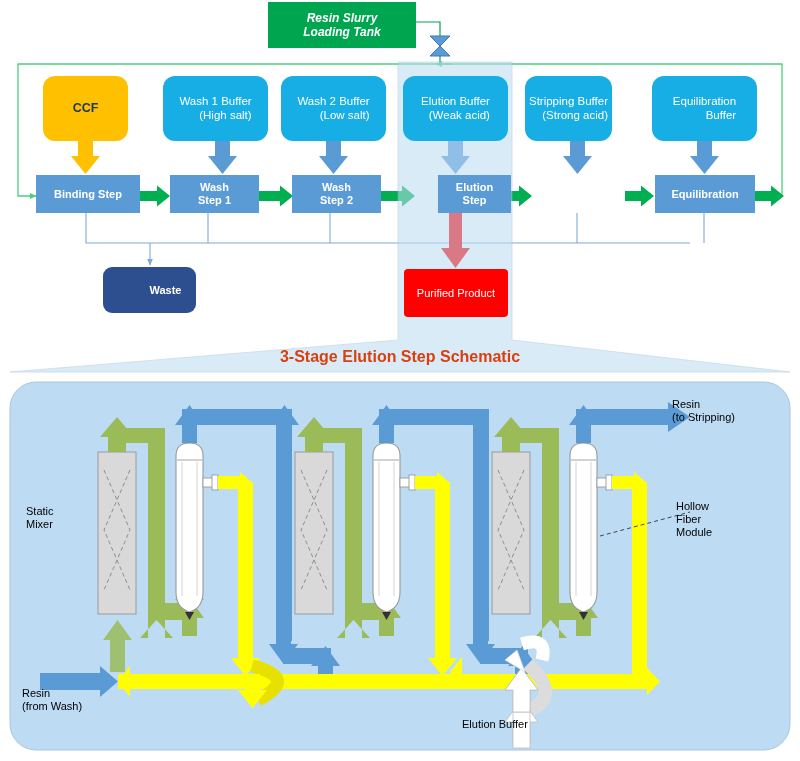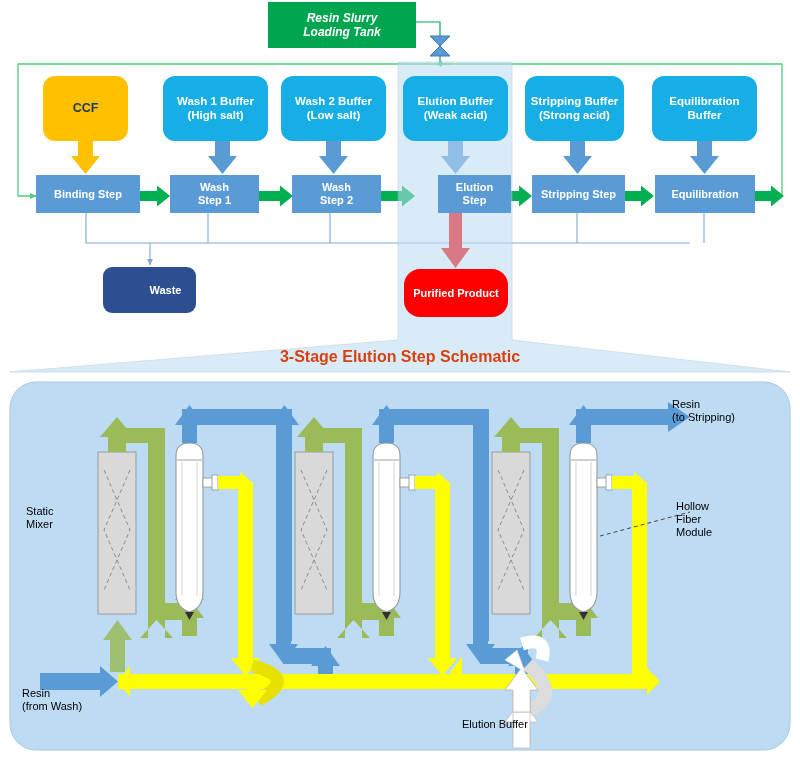--- a/index.html
+++ b/index.html
@@ -3,29 +3,29 @@
 <meta charset="utf-8">
 <style>
   html,body{margin:0;padding:0;background:#ffffff;}
   body{width:800px;height:761px;position:relative;overflow:hidden;
        font-family:"Liberation Sans","DejaVu Sans",sans-serif;}
   #stage{position:absolute;left:0;top:0;width:800px;height:761px;}
   svg#art{position:absolute;left:0;top:0;width:800px;height:761px;}
   .node{position:absolute;display:flex;align-items:center;justify-content:center;
         text-align:center;box-sizing:border-box;line-height:1.18;}
   .buffer{background:#16AEE4;color:#ffffff;border-radius:12px;
-          font-size:11.5px;font-weight:700;}
+          font-size:11.5px;font-weight:400;text-align:right;}
   .ccf{background:#FFC000;color:#1F3864;border-radius:12px;
        font-size:12.5px;font-weight:700;}
   .step{background:#5B9BD5;color:#ffffff;font-size:11px;font-weight:700;}
   .tank{background:#00A550;color:#ffffff;font-size:12px;font-weight:700;}
   .waste{background:#2E4F8F;color:#ffffff;border-radius:9px;
          font-size:11px;font-weight:700;}
-  .product{background:#FF0000;color:#ffffff;border-radius:16px;
-           font-size:11px;font-weight:700;}
+  .product{background:#FF0000;color:#ffffff;border-radius:4px;
+           font-size:11px;font-weight:400;}
   .calloutTitle{position:absolute;color:#D94010;font-size:16px;font-weight:700;
                 text-align:center;white-space:nowrap;}
   .lbl{position:absolute;color:#000000;font-size:11px;line-height:1.2;
        white-space:pre;}
 </style>
 </head>
 <body>
 
 <div id="stage">
 
@@ -271,33 +271,32 @@
   <div class="node tank" style="left:268px;top:2px;width:148px;height:46px;font-style:italic;">Resin Slurry<br>Loading Tank</div>
 
   <div class="node ccf" style="left:43px;top:76px;width:85px;height:65px;">CCF</div>
 
   <div class="node buffer" style="left:163px;top:76px;width:105px;height:65px;">Wash 1 Buffer<br>(High salt)</div>
 
   <div class="node buffer" style="left:281px;top:76px;width:105px;height:65px;">Wash 2 Buffer<br>(Low salt)</div>
 
   <div class="node buffer" style="left:403px;top:76px;width:105px;height:65px;">Elution Buffer<br>(Weak acid)</div>
 
-  <div class="node buffer" style="left:525px;top:76px;width:99px;height:65px;">Stripping Buffer<br>(Strong acid)</div>
+  <div class="node buffer" style="left:525px;top:76px;width:87px;height:65px;">Stripping Buffer<br>(Strong acid)</div>
 
   <div class="node buffer" style="left:652px;top:76px;width:105px;height:65px;">Equilibration<br>Buffer</div>
 
   <div class="node step" style="left:36px;top:175px;width:104px;height:38px;">Binding Step</div>
 
   <div class="node step" style="left:170px;top:175px;width:89px;height:38px;">Wash<br>Step 1</div>
 
   <div class="node step" style="left:292px;top:175px;width:89px;height:38px;">Wash<br>Step 2</div>
 
   <div class="node step" style="left:414px;top:175px;width:73px;height:38px;margin-left:24px;">Elution<br>Step</div>
 
-  <div class="node step" style="left:532px;top:175px;width:93px;height:38px;">Stripping Step</div>
 
   <div class="node step" style="left:655px;top:175px;width:100px;height:38px;">Equilibration</div>
 
   <div class="node waste" style="left:103px;top:267px;width:93px;height:46px;padding-left:32px;">Waste</div>
 
   <div class="node product" style="left:404px;top:269px;width:104px;height:48px;">Purified Product</div>
 
   <div class="calloutTitle" style="left:0px;top:348px;width:800px;">3-Stage Elution Step Schematic</div>
 
   <div class="lbl" style="left:26px;top:505px;width:70px;">Static<br>Mixer</div>

